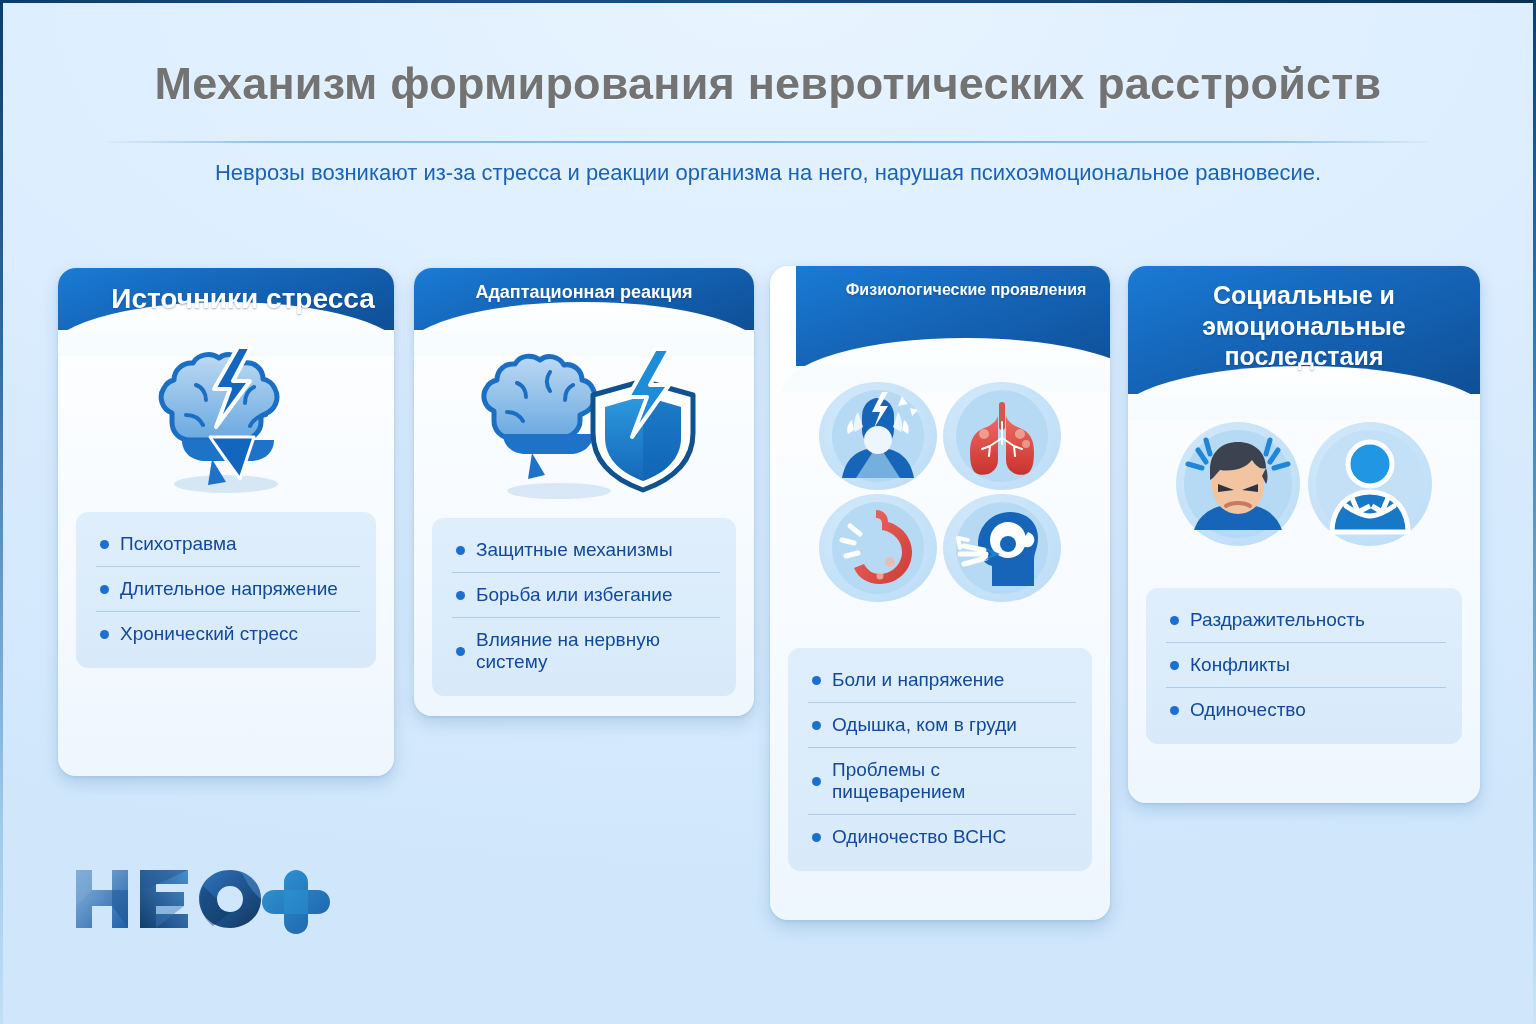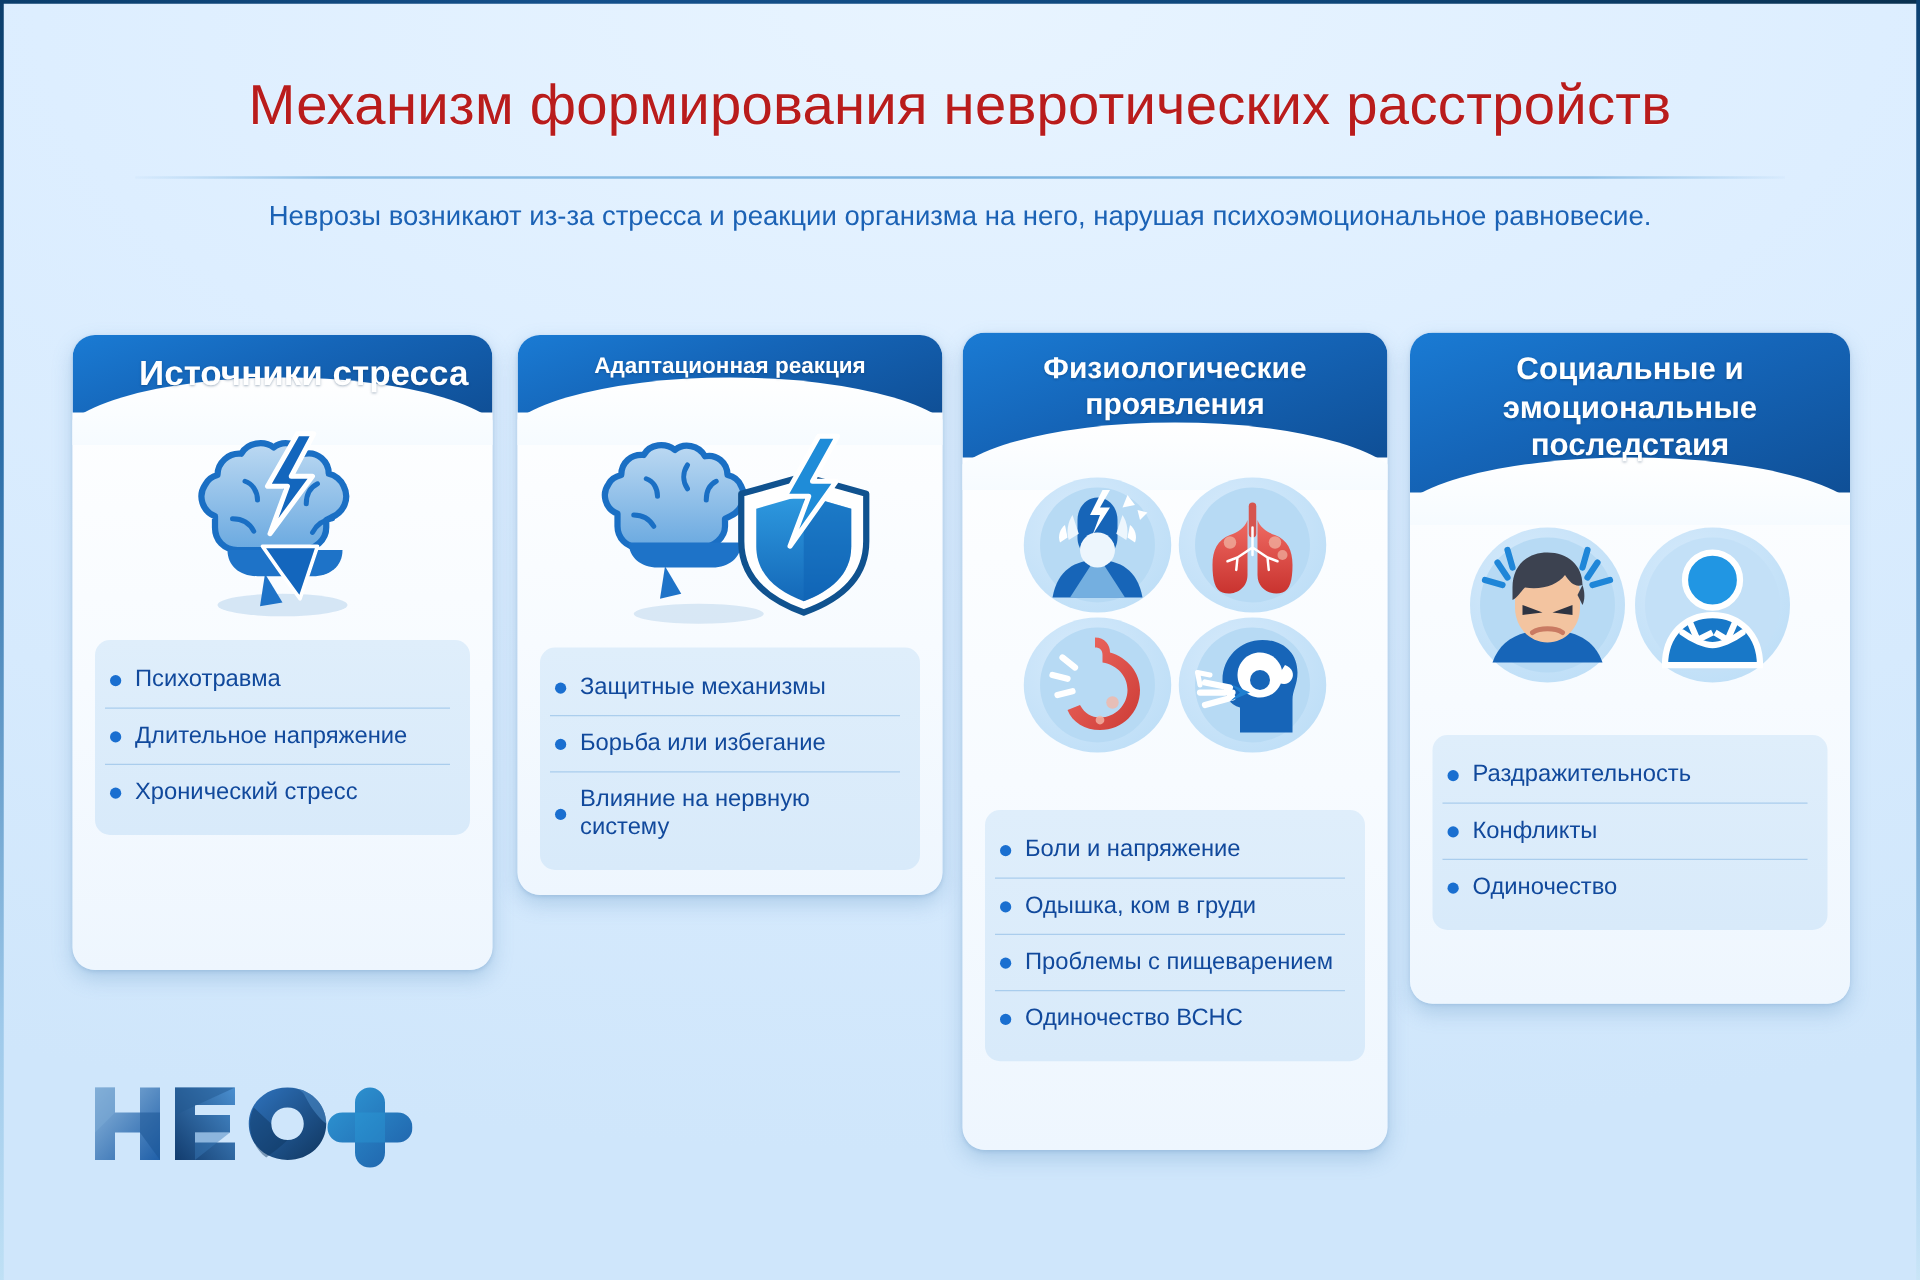--- a/index.html
+++ b/index.html
@@ -12,21 +12,21 @@
       linear-gradient(180deg,#e9f4ff 0%, #d4e9fc 100%);
     position:relative;
   }
   .frame-edge-top{position:absolute;left:0;top:0;width:100%;height:3px;background:linear-gradient(90deg,#0a3d6b,#14508c 30%,#0d4578 70%,#09304f);z-index:60;}
   .frame-edge-left{position:absolute;left:0;top:0;width:3px;height:100%;background:linear-gradient(180deg,#0a3d6b,#2b6ea8 35%,#9ec9ea 80%,#bfe0f5);z-index:60;}
   .frame-edge-right{position:absolute;right:0;top:0;width:3px;height:100%;background:linear-gradient(180deg,#0b3f70,#2f73ad 30%,#a7cfee 85%,#c9e5f7);z-index:60;}
 
   
   .page-title{
     position:absolute;left:0;right:0;top:58px;text-align:center;
-    font-size:45px;font-weight:normal;color:#b91c1c;letter-spacing:.2px;
+    font-size:45px;font-weight:bold;color:#737373;letter-spacing:.2px;
     text-shadow:0 1px 1px rgba(255,255,255,.75);
   }
   .title-divider{
     position:absolute;left:108px;right:108px;top:141px;height:2px;
     background:linear-gradient(90deg,rgba(120,175,225,.05),#8fc0e6 12%,#7cb4e0 50%,#8fc0e6 88%,rgba(120,175,225,.05));
   }
   .page-subtitle{
     position:absolute;left:0;right:0;top:160px;text-align:center;
     font-size:22px;color:#1b62b5;
   }
@@ -48,21 +48,21 @@
     position:absolute;left:-4%;bottom:-26px;width:108%;height:54px;
     background:linear-gradient(180deg,#ffffff 0%,#f6fbff 100%);
     border-radius:50% 50% 0 0 / 100% 100% 0 0;
   }
   .card-head span{position:relative;z-index:2;line-height:1.22;text-shadow:0 1px 2px rgba(0,40,80,.35);}
 
   .card-icons{position:relative;width:100%;display:flex;align-items:center;justify-content:center;}
   .card-list{
     position:absolute;left:18px;right:18px;
     background:linear-gradient(180deg,#dfeefb 0%,#d8eafa 100%);
-    border-radius:12px;padding:10px 16px 12px 8px;
+    border-radius:12px;padding:10px 16px 12px 20px;
   }
   .li{
     display:flex;align-items:center;gap:11px;
     color:#11499c;font-size:19px;
     padding:11px 2px 11px 4px;
     border-bottom:1px solid rgba(130,180,225,.55);
   }
   .li:last-child{border-bottom:none;}
   .dot{width:9px;height:9px;border-radius:50%;background:#1a6fd0;flex:0 0 9px;}
 
@@ -71,21 +71,21 @@
   #card1 .card-head{height:62px;font-size:28px;padding-left:34px;}
   #card1 .card-icons{height:170px;margin-top:6px;}
   #card1 .card-list{top:244px;}
 
   #card2{left:414px;top:268px;width:340px;height:448px;}
   #card2 .card-head{height:62px;font-size:18px;}
   #card2 .card-icons{height:175px;margin-top:6px;}
   #card2 .card-list{top:250px;}
 
   #card3{left:770px;top:266px;width:340px;height:654px;}
-  #card3 .card-head{height:100px;font-size:24px;}
+  #card3 .card-head{height:100px;font-size:16px;margin-left:26px;}
   #card3 .card-icons{height:240px;margin-top:6px;flex-wrap:wrap;align-content:center;}
   #card3 .card-list{top:382px;}
 
   #card4{left:1128px;top:266px;width:352px;height:537px;}
   #card4 .card-head{height:128px;font-size:25px;}
   #card4 .card-icons{height:160px;margin-top:10px;}
   #card4 .card-list{top:322px;}
 
   .icon-circle{border-radius:50%;background:radial-gradient(circle at 38% 32%,#d6eafb,#b9dcf6);display:flex;align-items:center;justify-content:center;}
   .grid4{display:grid;grid-template-columns:repeat(2,118px);grid-template-rows:repeat(2,108px);gap:4px 6px;}

